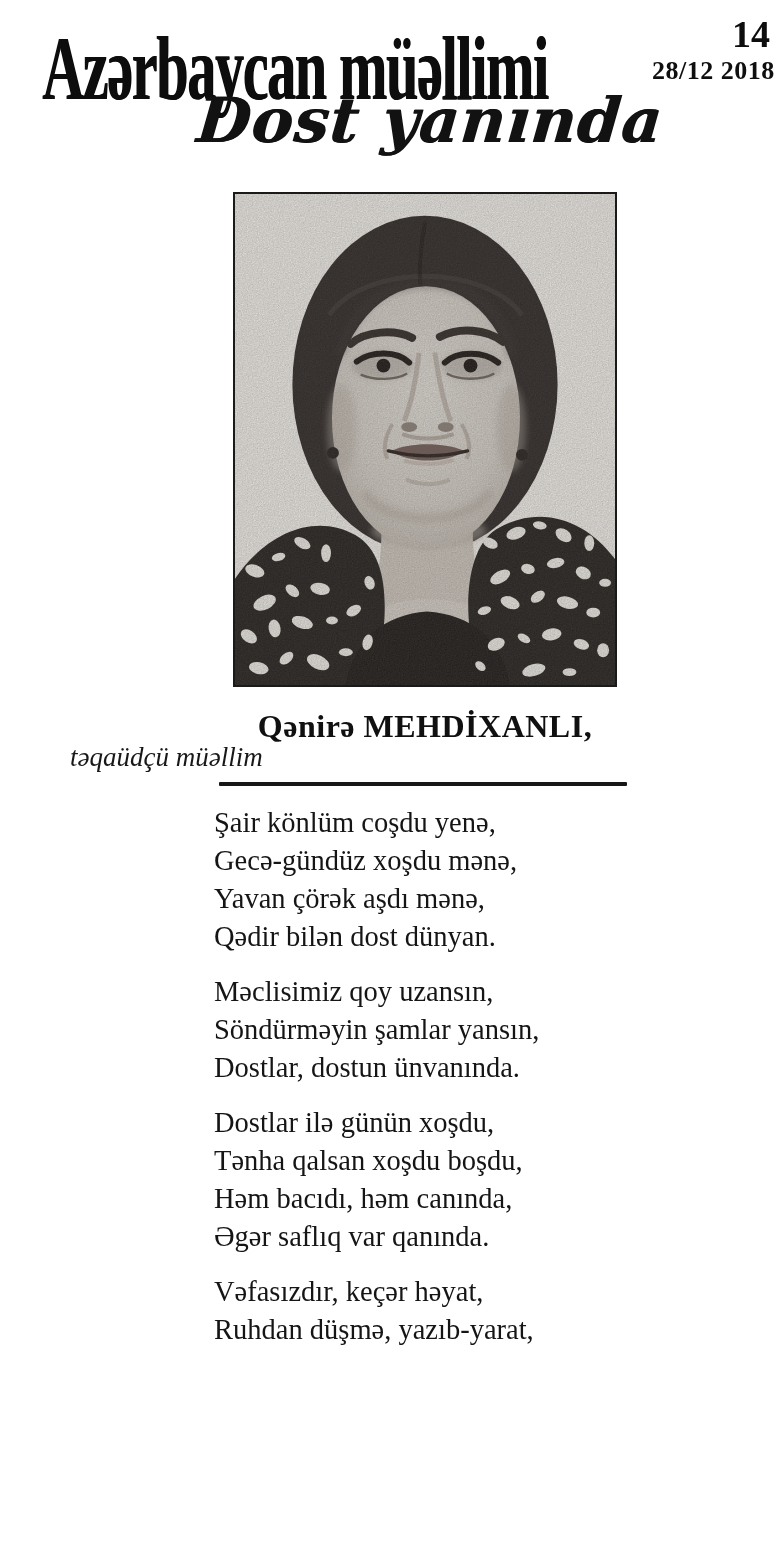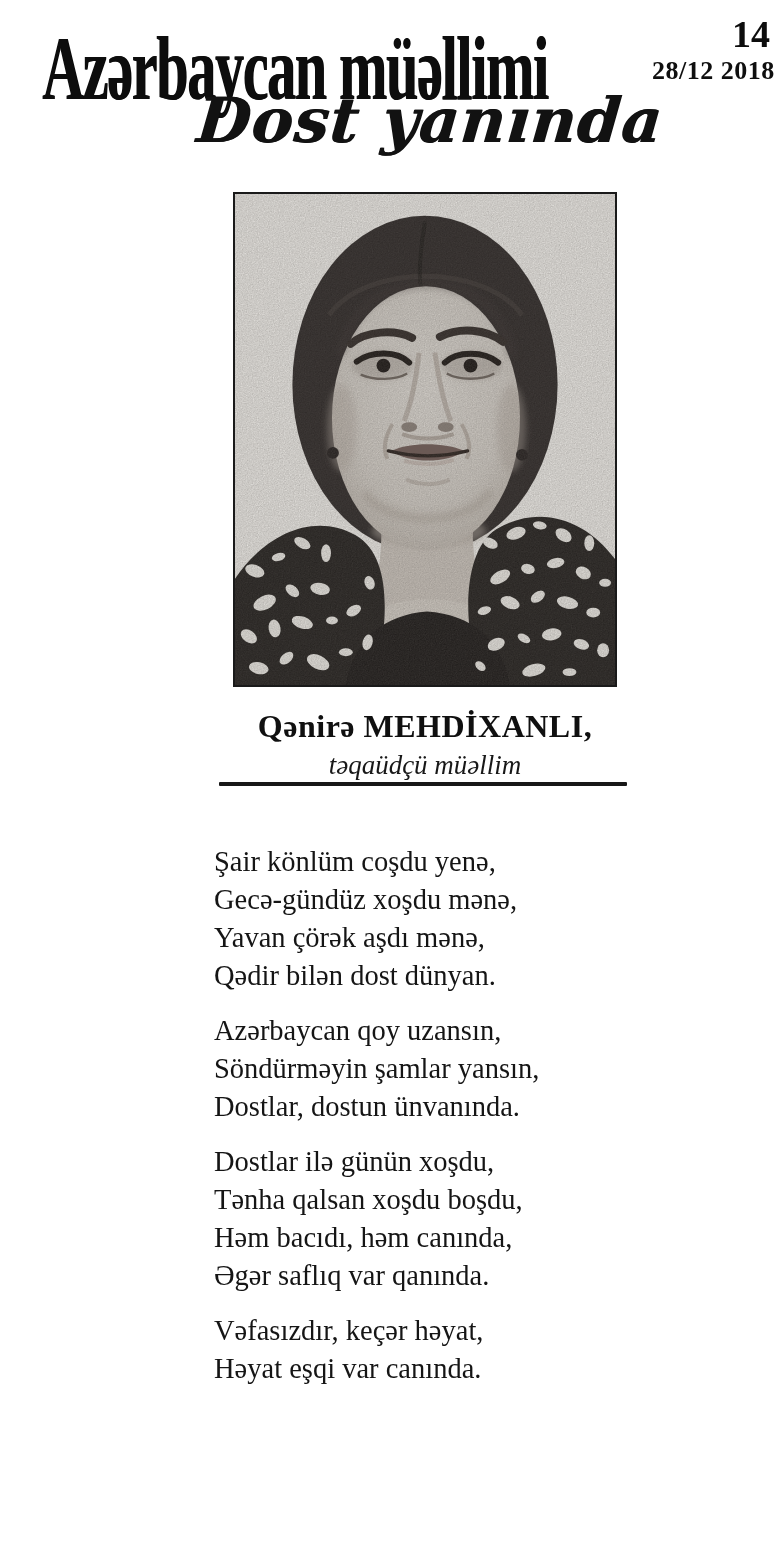--- a/index.html
+++ b/index.html
@@ -32,30 +32,30 @@
   .photo-frame {
     position:absolute; left:233px; top:192px; width:384px; height:495px;
     border:2px solid #1a1a1a; box-sizing:border-box; background:#f6f4f0;
   }
   .photo-frame svg { display:block; width:100%; height:100%; }
   .author-name {
     position:absolute; left:70px; top:708px; width:710px; text-align:center;
     font-weight:bold; font-size:32px; letter-spacing:0.5px; color:#101010; white-space:nowrap;
   }
   .author-role {
-    position:absolute; left:70px; top:742px; width:710px; text-align:center;
-    font-style:italic; font-size:27px; color:#181818; white-space:nowrap;margin-top:8px;
+    position:absolute; left:70px; top:742px; width:710px; 
+    font-style:italic; font-size:27px; color:#181818; white-space:nowrap;
   }
   .divider {
     position:absolute; left:219px; top:782px; width:408px; height:4px;
     background:#171717; border-radius:1px;
   }
   .poem {
     position:absolute; left:214px; top:804px;
-    font-size:28.5px; line-height:38px; color:#151515;margin-top:39px;
+    font-size:28.5px; line-height:38px; color:#151515;
   }
   .stanza { margin:0 0 17px 0; }
   .stanza:last-child { margin-bottom:0; }
   .poem-line { white-space:nowrap; }
 </style>
 </head>
 <body>
 
 <div class="page">
 
@@ -189,29 +189,29 @@
   <div class="divider"></div>
 
   <div class="poem">
     <div class="stanza">
       <div class="poem-line">Şair könlüm coşdu yenə,</div>
       <div class="poem-line">Gecə-gündüz xoşdu mənə,</div>
       <div class="poem-line">Yavan çörək aşdı mənə,</div>
       <div class="poem-line">Qədir bilən dost dünyan.</div>
     </div>
     <div class="stanza">
-      <div class="poem-line">Azərbaycan qoy uzansın,</div>
+      <div class="poem-line">Məclisimiz qoy uzansın,</div>
       <div class="poem-line">Söndürməyin şamlar yansın,</div>
       <div class="poem-line">Dostlar, dostun ünvanında.</div>
     </div>
     <div class="stanza">
       <div class="poem-line">Dostlar ilə günün xoşdu,</div>
       <div class="poem-line">Tənha qalsan xoşdu boşdu,</div>
       <div class="poem-line">Həm bacıdı, həm canında,</div>
       <div class="poem-line">Əgər saflıq var qanında.</div>
     </div>
     <div class="stanza">
       <div class="poem-line">Vəfasızdır, keçər həyat,</div>
-      <div class="poem-line">Həyat eşqi var canında.</div>
+      <div class="poem-line">Ruhdan düşmə, yazıb-yarat,</div>
     </div>
   </div>
 
 </div>
 
 </body></html>

